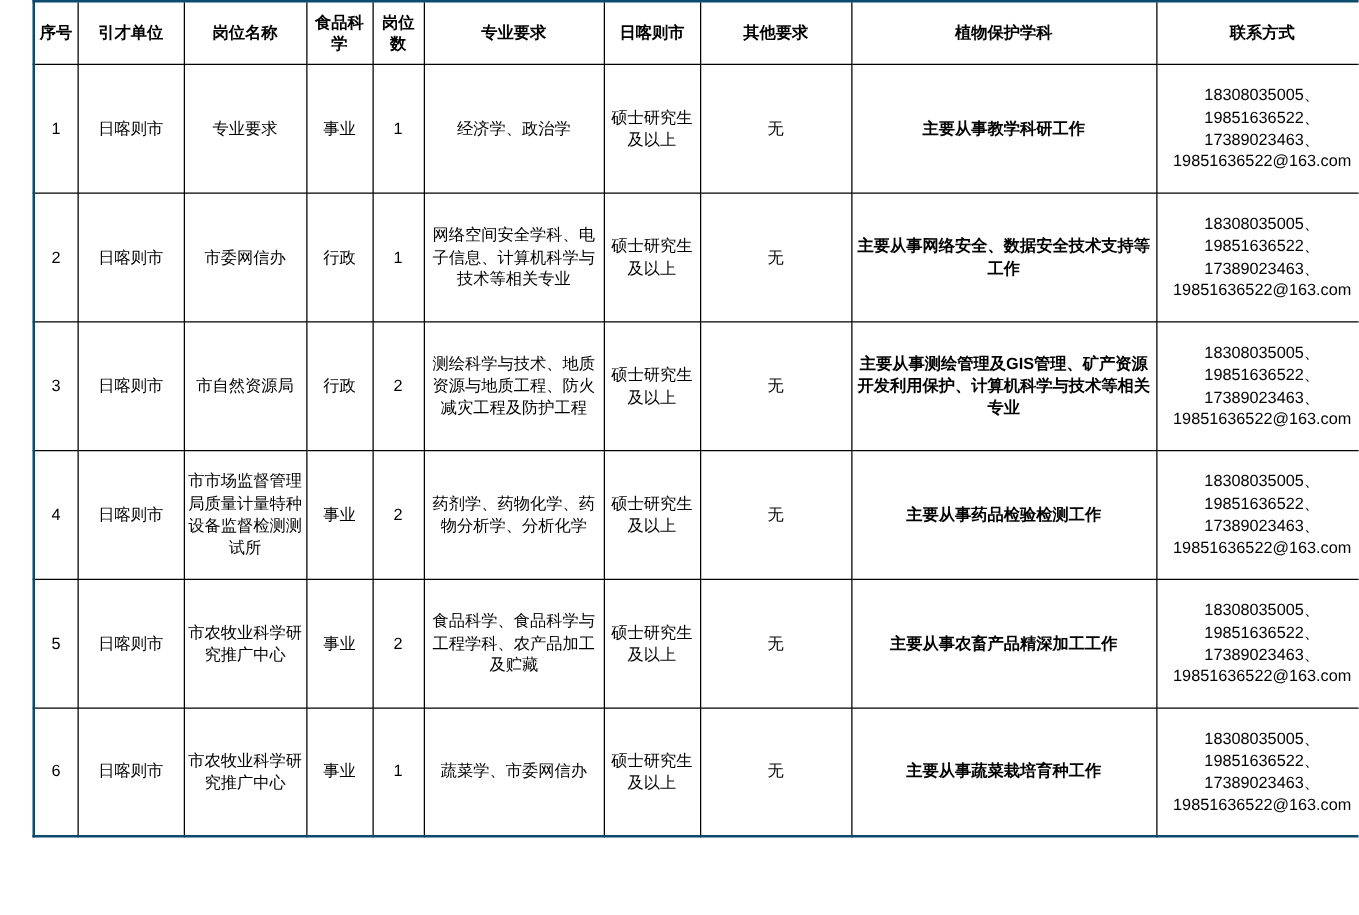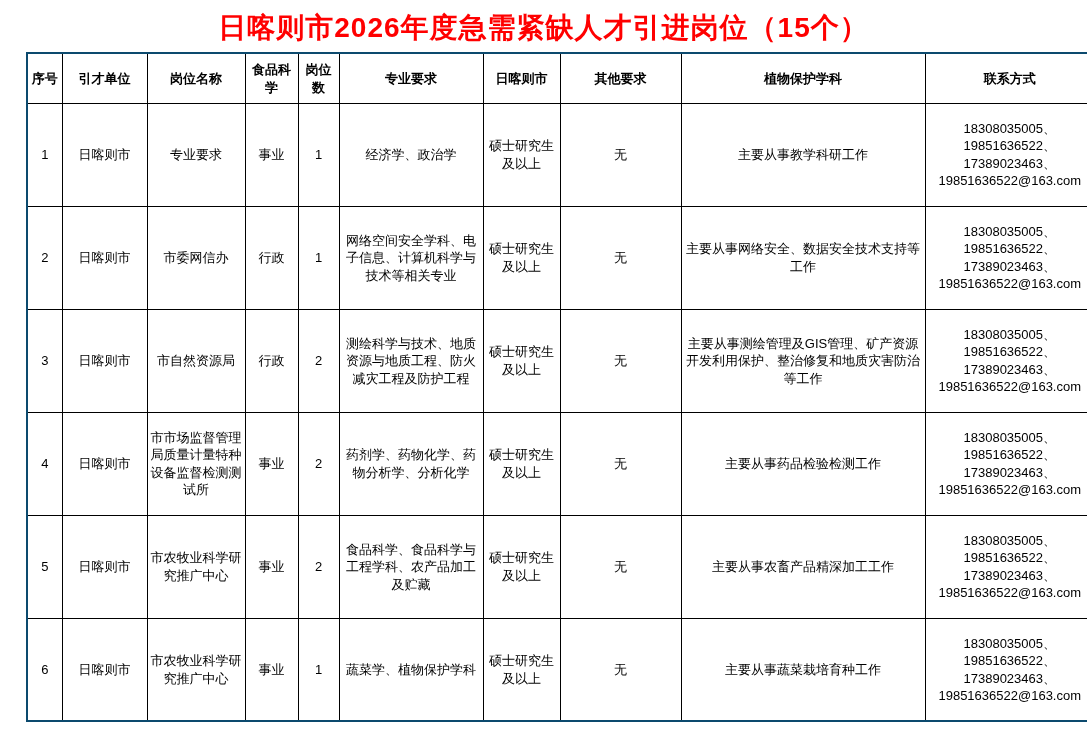--- a/index.html
+++ b/index.html
@@ -42,40 +42,39 @@
     padding: 2px 3px;
     overflow: hidden;
     word-break: break-all;
     line-height: 1.35;
   }
   table.jobs th {
     font-weight: bold;
     height: 50px;
   }
   table.jobs tr.data-row { height: 103px; }
-  td.cell-work { text-align: left; padding-left: 4px; }
+  td.cell-work { text-align: left; padding-left: 4px; font-weight: bold; }
   td.cell-contact { white-space: pre-line; font-size: 13px; }
   
   col.c-no       { width: 35px;  }
   col.c-unit     { width: 85px;  }
   col.c-position { width: 98px;  }
   col.c-type     { width: 53px;  }
   col.c-count    { width: 41px;  }
   col.c-major    { width: 144px; }
   col.c-edu      { width: 77px;  }
   col.c-other    { width: 121px; }
   col.c-work     { width: 244px; }
   col.c-contact  { width: 170px; }
 </style>
 </head>
 <body>
 
 <div class="page">
 
-  <div class="title">日喀则市2026年度急需紧缺人才引进岗位（15个）</div>
 
   <table class="jobs">
     <colgroup>
       <col class="c-no">
         <col class="c-unit">
         <col class="c-position">
         <col class="c-type">
         <col class="c-count">
       <col class="c-major">
         <col class="c-edu">
@@ -130,21 +129,21 @@
       </tr>
       <tr class="data-row">
         <td>3</td>
         <td>日喀则市</td>
         <td>市自然资源局</td>
         <td>行政</td>
         <td>2</td>
         <td>测绘科学与技术、地质资源与地质工程、防火减灾工程及防护工程</td>
         <td>硕士研究生及以上</td>
         <td>无</td>
-        <td class="cell-work">主要从事测绘管理及GIS管理、矿产资源开发利用保护、整治修复和地质灾害防治等工作</td>
+        <td class="cell-work">主要从事测绘管理及GIS管理、矿产资源开发利用保护、计算机科学与技术等相关专业</td>
         <td class="cell-contact">18308035005、
 19851636522、
 17389023463、
 19851636522@163.com</td>
       </tr>
       <tr class="data-row">
         <td>4</td>
         <td>日喀则市</td>
         <td>市市场监督管理局质量计量特种设备监督检测测试所</td>
         <td>事业</td>
@@ -172,21 +171,21 @@
 19851636522、
 17389023463、
 19851636522@163.com</td>
       </tr>
       <tr class="data-row">
         <td>6</td>
         <td>日喀则市</td>
         <td>市农牧业科学研究推广中心</td>
         <td>事业</td>
         <td>1</td>
-        <td>蔬菜学、植物保护学科</td>
+        <td>蔬菜学、市委网信办</td>
         <td>硕士研究生及以上</td>
         <td>无</td>
         <td class="cell-work">主要从事蔬菜栽培育种工作</td>
         <td class="cell-contact">18308035005、
 19851636522、
 17389023463、
 19851636522@163.com</td>
       </tr>
     </tbody>
   </table>

